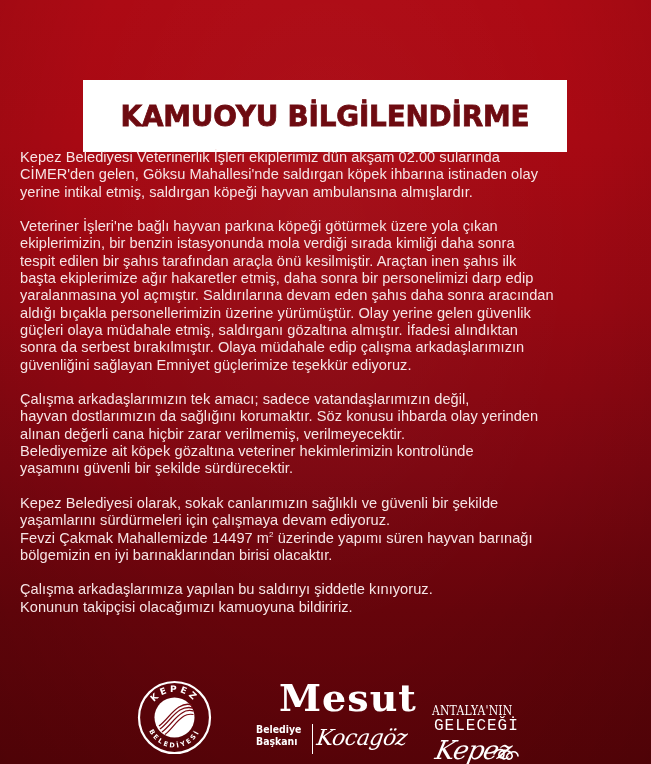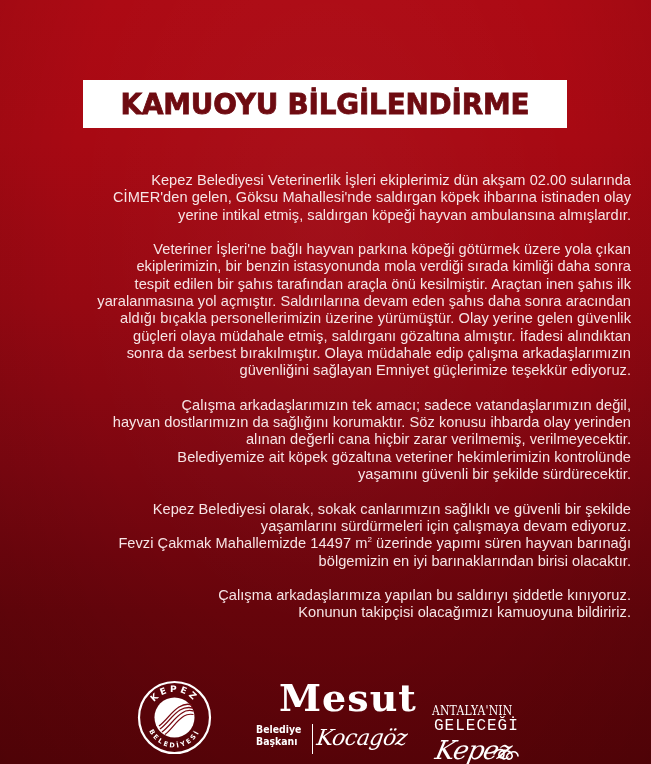--- a/index.html
+++ b/index.html
@@ -18,42 +18,42 @@
       position: absolute;
       inset: 0;
       background: radial-gradient(ellipse at 50% 30%, rgba(255,255,255,0.03) 0%, rgba(0,0,0,0) 55%, rgba(0,0,0,0.12) 100%);
       pointer-events: none;
     }
     .title-box {
       position: absolute;
       left: 83px;
       top: 80px;
       width: 484px;
-      height: 48px;
+      height: 72px;
       background: #ffffff;
       display: flex;
       align-items: center;
       justify-content: center;
     }
     .title-text {
       font-family: "DejaVu Sans", "Liberation Sans", sans-serif;
       font-weight: 900;
       font-size: 29px;
       letter-spacing: -0.2px;
       color: #6e0b11;
       -webkit-text-stroke: 0.8px #6e0b11;
       white-space: nowrap;
       transform: scaleX(0.96);
     }
     .body-text {
       position: absolute;
       left: 20px;
-      top: 172px;
+      top: 149px;
       width: 611px;
-      text-align: right;
+      text-align: left;
       color: #f6e4e5;
       font-size: 14.6px;
       line-height: 17.3px;
       letter-spacing: 0.05px;
     }
     .para {
       margin: 0 0 17.3px 0;
     }
     .line {
       display: block;
@@ -183,20 +183,21 @@
 <div class="body-text">
   <p class="para">
     <span class="line">Kepez Belediyesi Veterinerlik İşleri ekiplerimiz dün akşam 02.00 sularında</span>
     <span class="line">CİMER'den gelen, Göksu Mahallesi'nde saldırgan köpek ihbarına istinaden olay</span>
     <span class="line">yerine intikal etmiş, saldırgan köpeği hayvan ambulansına almışlardır.</span>
   </p>
   <p class="para">
     <span class="line">Veteriner İşleri'ne bağlı hayvan parkına köpeği götürmek üzere yola çıkan</span>
     <span class="line">ekiplerimizin, bir benzin istasyonunda mola verdiği sırada kimliği daha sonra</span>
     <span class="line">tespit edilen bir şahıs tarafından araçla önü kesilmiştir. Araçtan inen şahıs ilk</span>
+    <span class="line">başta ekiplerimize ağır hakaretler etmiş, daha sonra bir personelimizi darp edip</span>
     <span class="line">yaralanmasına yol açmıştır. Saldırılarına devam eden şahıs daha sonra aracından</span>
     <span class="line">aldığı bıçakla personellerimizin üzerine yürümüştür. Olay yerine gelen güvenlik</span>
     <span class="line">güçleri olaya müdahale etmiş, saldırganı gözaltına almıştır. İfadesi alındıktan</span>
     <span class="line">sonra da serbest bırakılmıştır. Olaya müdahale edip çalışma arkadaşlarımızın</span>
     <span class="line">güvenliğini sağlayan Emniyet güçlerimize teşekkür ediyoruz.</span>
   </p>
   <p class="para">
     <span class="line">Çalışma arkadaşlarımızın tek amacı; sadece vatandaşlarımızın değil,</span>
     <span class="line">hayvan dostlarımızın da sağlığını korumaktır. Söz konusu ihbarda olay yerinden</span>
     <span class="line">alınan değerli cana hiçbir zarar verilmemiş, verilmeyecektir.</span>

